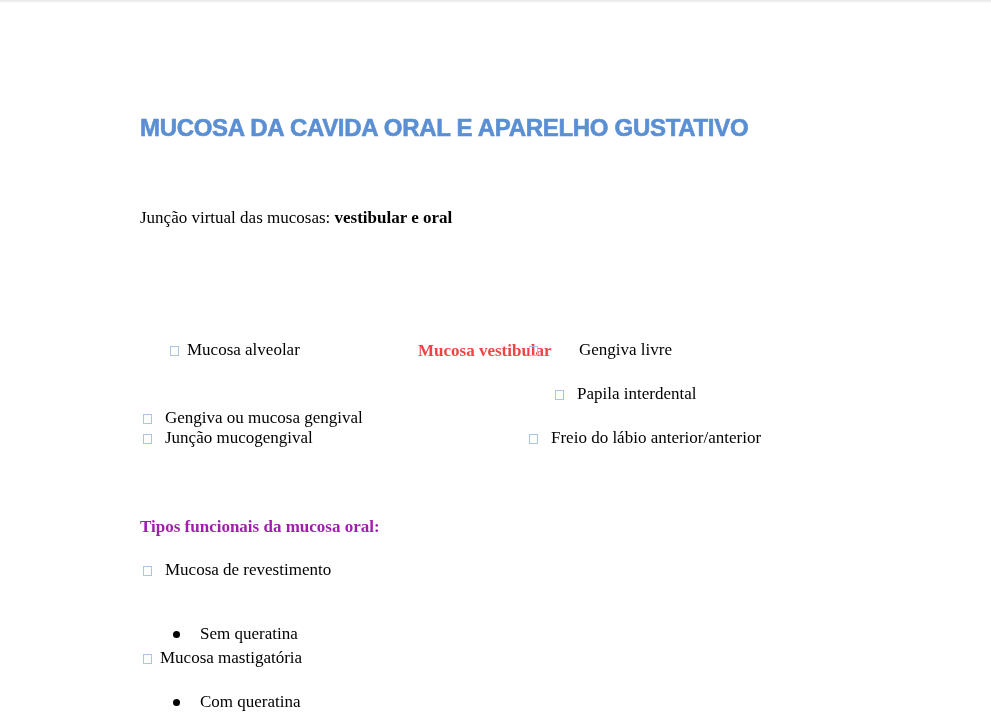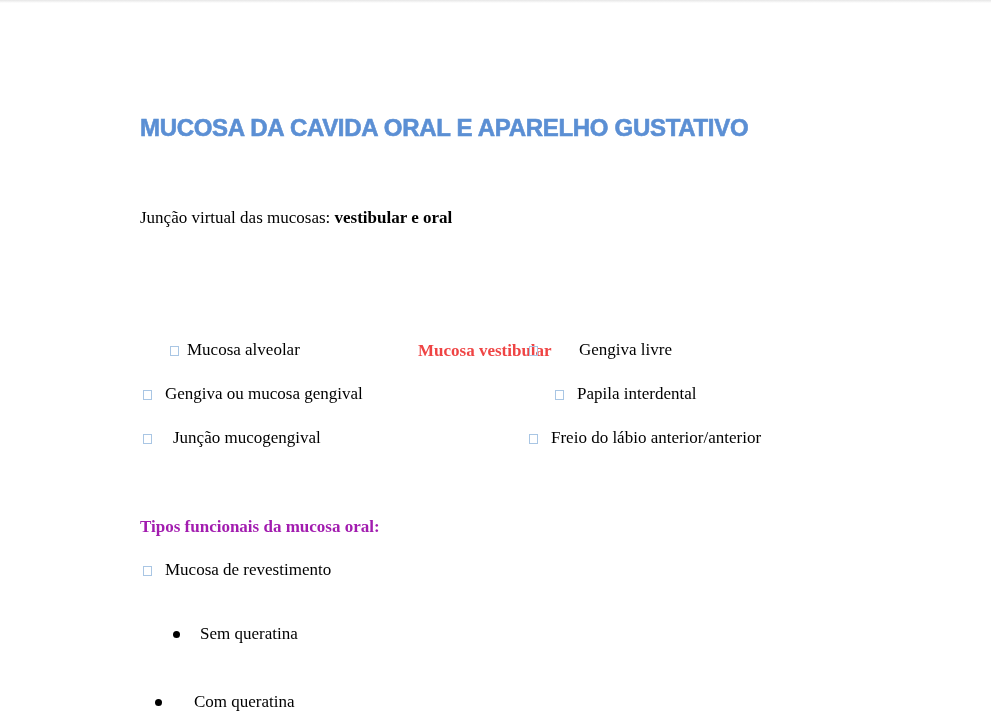--- a/index.html
+++ b/index.html
@@ -70,25 +70,25 @@
   <div class="intro">
     <span>Junção virtual das mucosas: </span><b>vestibular e oral</b>
   </div>
 
   <div class="section-heading">Mucosa vestibular</div>
 
   <div class="item" style="left:143px; top:340px;padding-left:27px;">
     <span class="box"></span>
     <span>Mucosa alveolar</span>
   </div>
-  <div class="item" style="left:143px; top:384px;">
+  <div class="item" style="left:143px; top:408px;">
     <span class="box wide"></span>
     <span>Gengiva ou mucosa gengival</span>
   </div>
-  <div class="item" style="left:143px; top:428px;gap:8px;">
+  <div class="item" style="left:143px; top:428px;">
     <span class="box wide"></span>
     <span>Junção mucogengival</span>
   </div>
 
   <div class="item" style="left:529px; top:340px;gap:28px;">
     <span class="box wide"></span>
     <span>Gengiva livre</span>
   </div>
   <div class="item" style="left:529px; top:384px;padding-left:26px;">
     <span class="box wide"></span>
@@ -103,18 +103,22 @@
 
   <div class="item" style="left:143px; top:560px;align-items:center;">
     <span class="box wide"></span>
     <span>Mucosa de revestimento</span>
   </div>
   <div class="bullet" style="left:173px; top:624px;">
     <span class="dot"></span>
     <span>Sem queratina</span>
   </div>
 
-  <div class="bullet" style="left:155px; top:692px;gap:12px;">
+  <div class="item" style="left:143px; top:648px;">
+    <span class="box"></span>
+    <span>Mucosa mastigatória</span>
+  </div>
+  <div class="bullet" style="left:173px; top:692px;">
     <span class="dot"></span>
     <span>Com queratina</span>
   </div>
 
 </div>
 
 </body></html>

